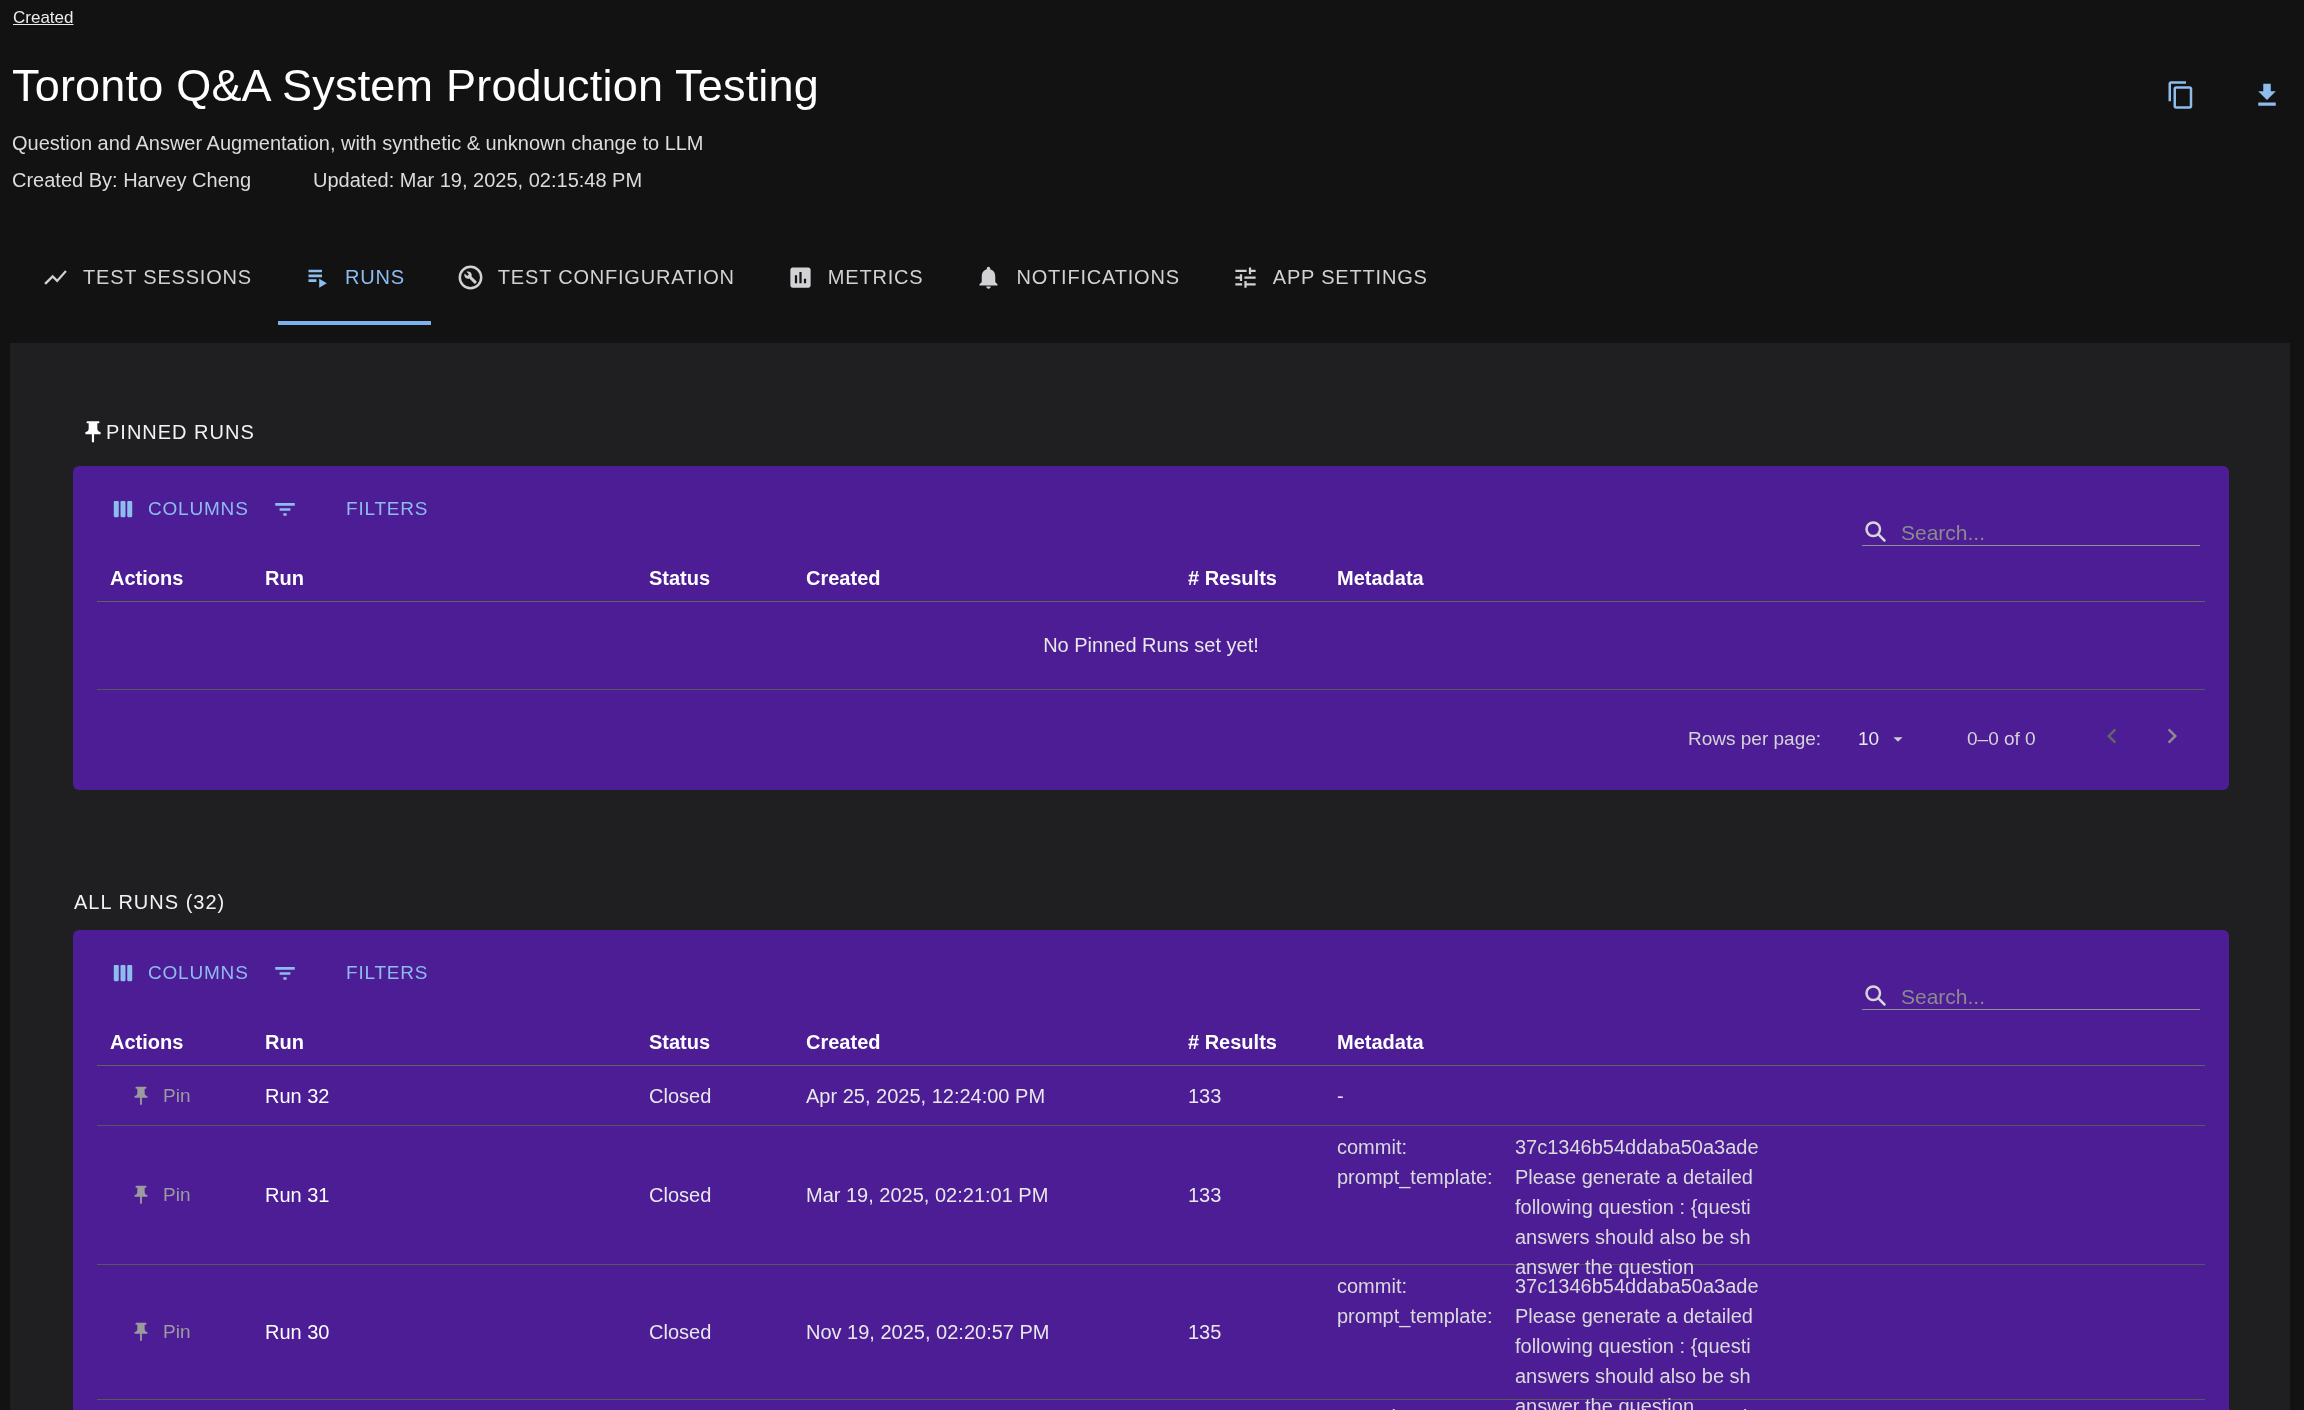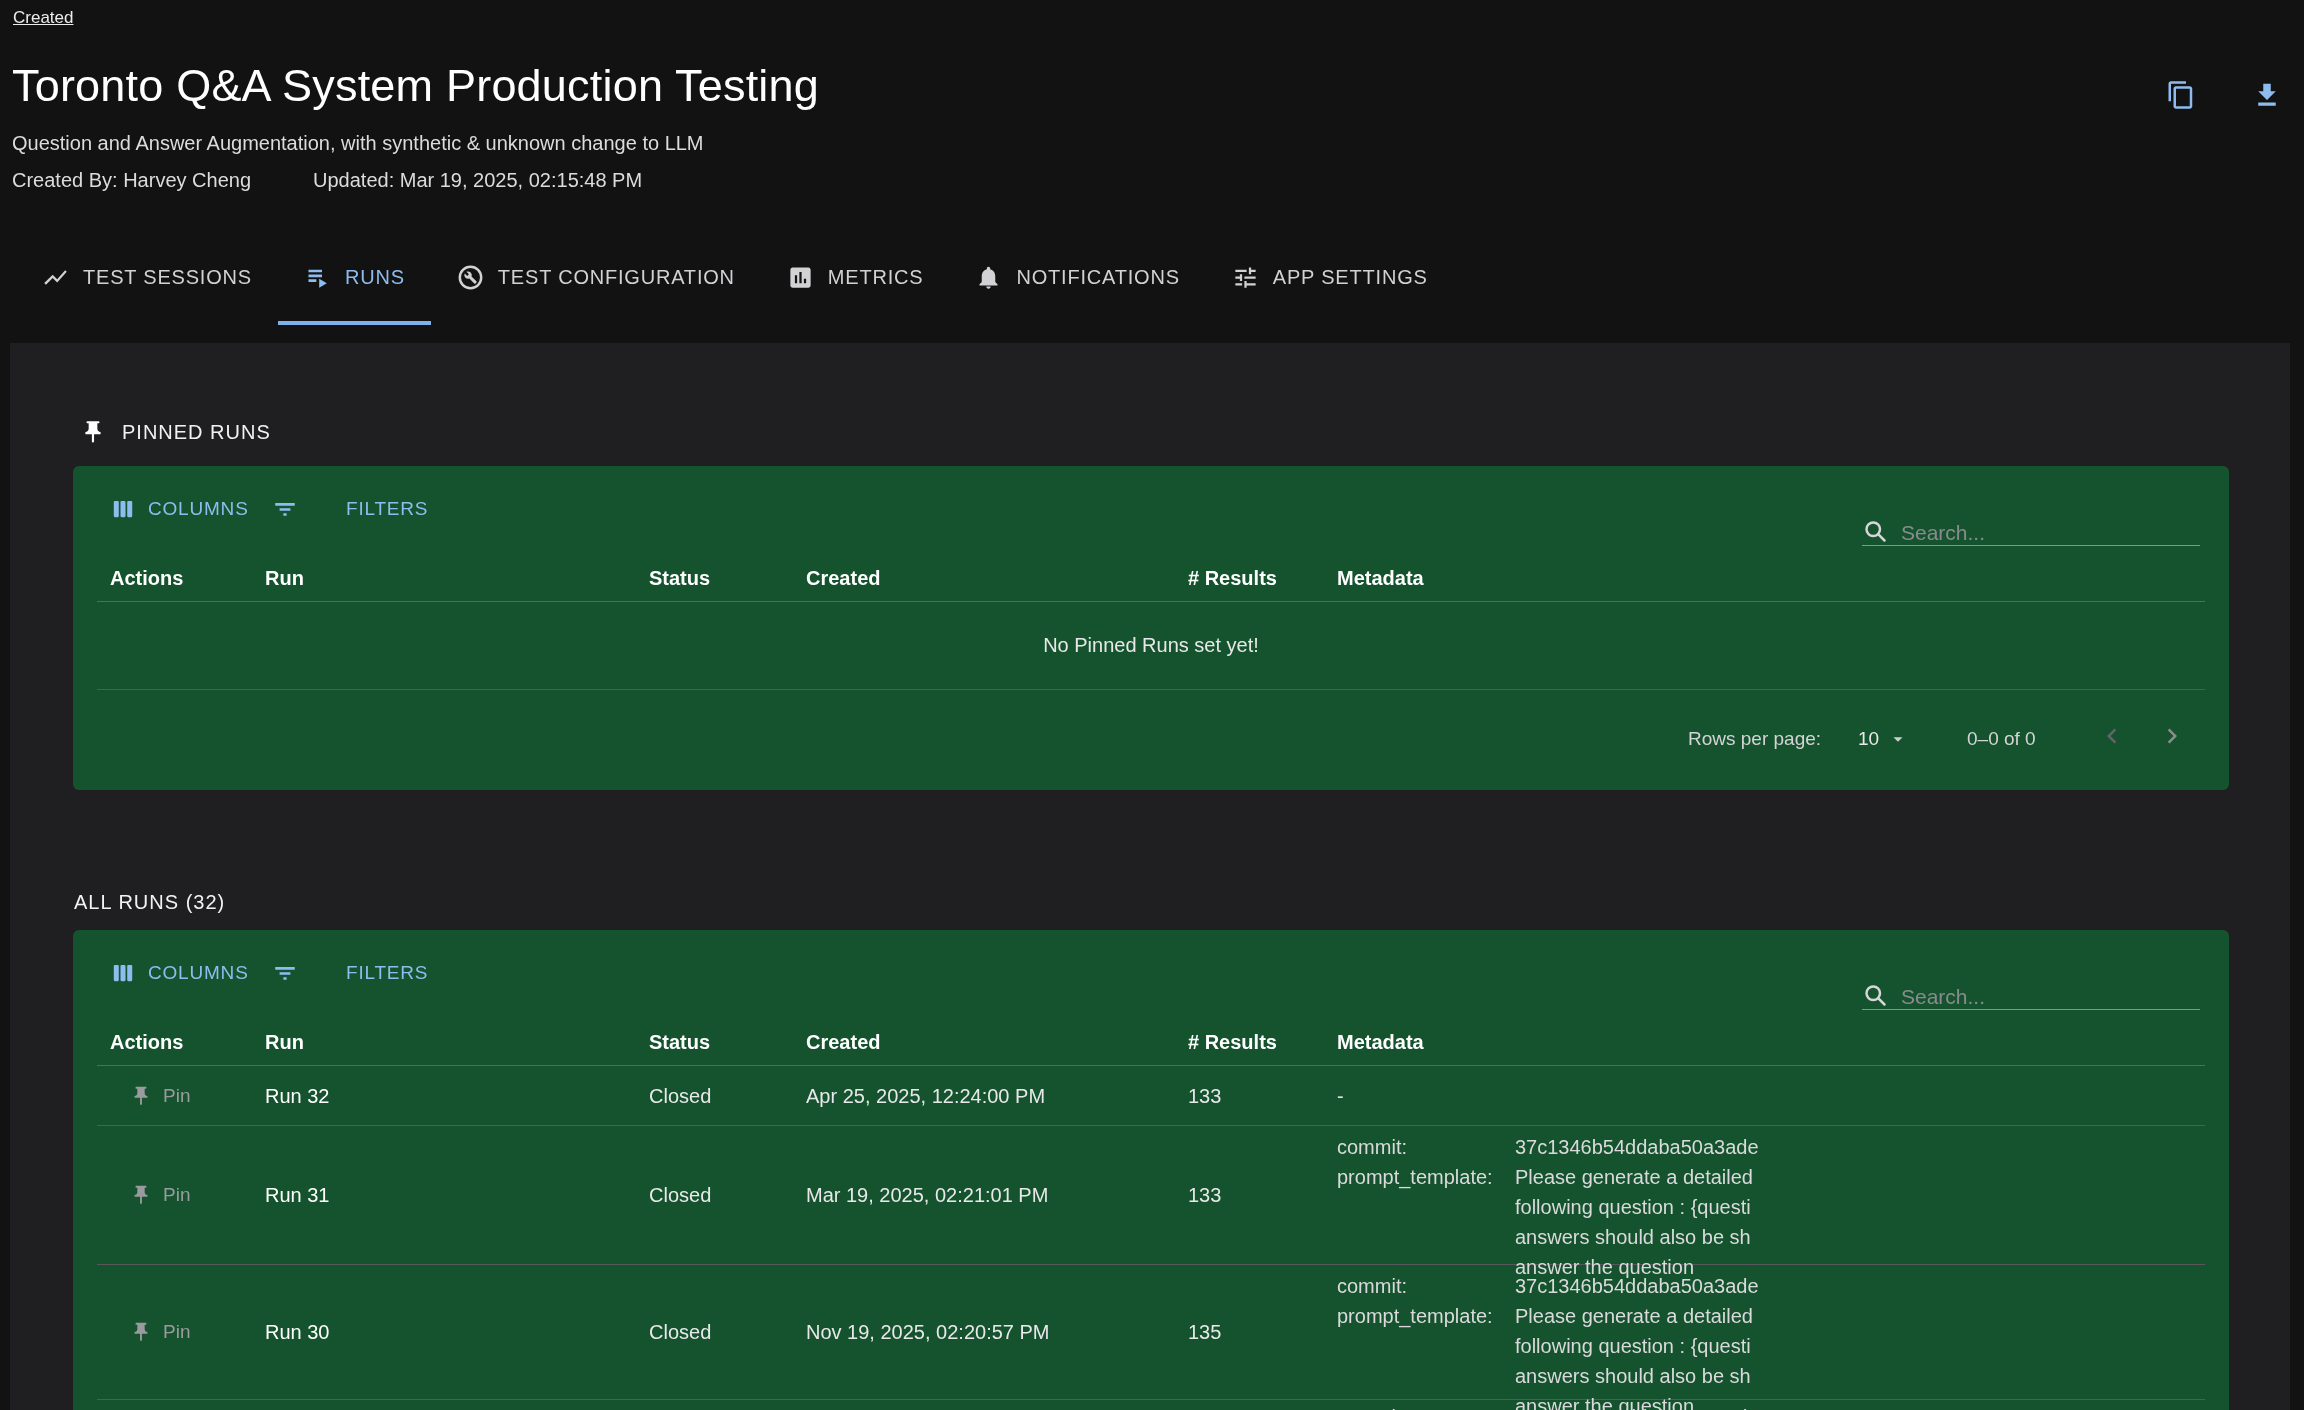--- a/index.html
+++ b/index.html
@@ -51,30 +51,30 @@
     content:""; position:absolute; left:0; right:0; bottom:-4px; height:4px;
     background:#7eb1ec;
   }
 
   
   .panel {
     position:absolute; left:10px; top:343px; width:2280px; height:1067px;
     background:#1f1f21;
   }
   .section-label {
-    position:absolute; display:flex; align-items:center; gap:16px;
+    position:absolute; display:flex; align-items:center; gap:0;
     font-size:20px; font-weight:500; letter-spacing:1px; color:#f2f2f4;
   }
   .section-label .picon { width:26px; height:26px; color:#fff; }
   .sl-pinned { left:70px; top:75px; height:28px; }
   .sl-allruns { left:64px; top:545px; height:28px; }
 
   .card {
     position:absolute; left:63px; width:2156px;
-    background:#14532d; border-radius:6px; overflow:hidden;
+    background:#4c1d95; border-radius:6px; overflow:hidden;
   }
   .card1 { top:123px; height:324px; }
   .card2 { top:587px; height:620px; }
 
   
   .toolbar { position:relative; height:88px; }
   .tbtn {
     position:absolute; top:30px; display:flex; align-items:center; gap:12px;
     color:#8fbcef; font-size:19px; font-weight:500; letter-spacing:0.8px;
     background:none; border:none; cursor:pointer;

